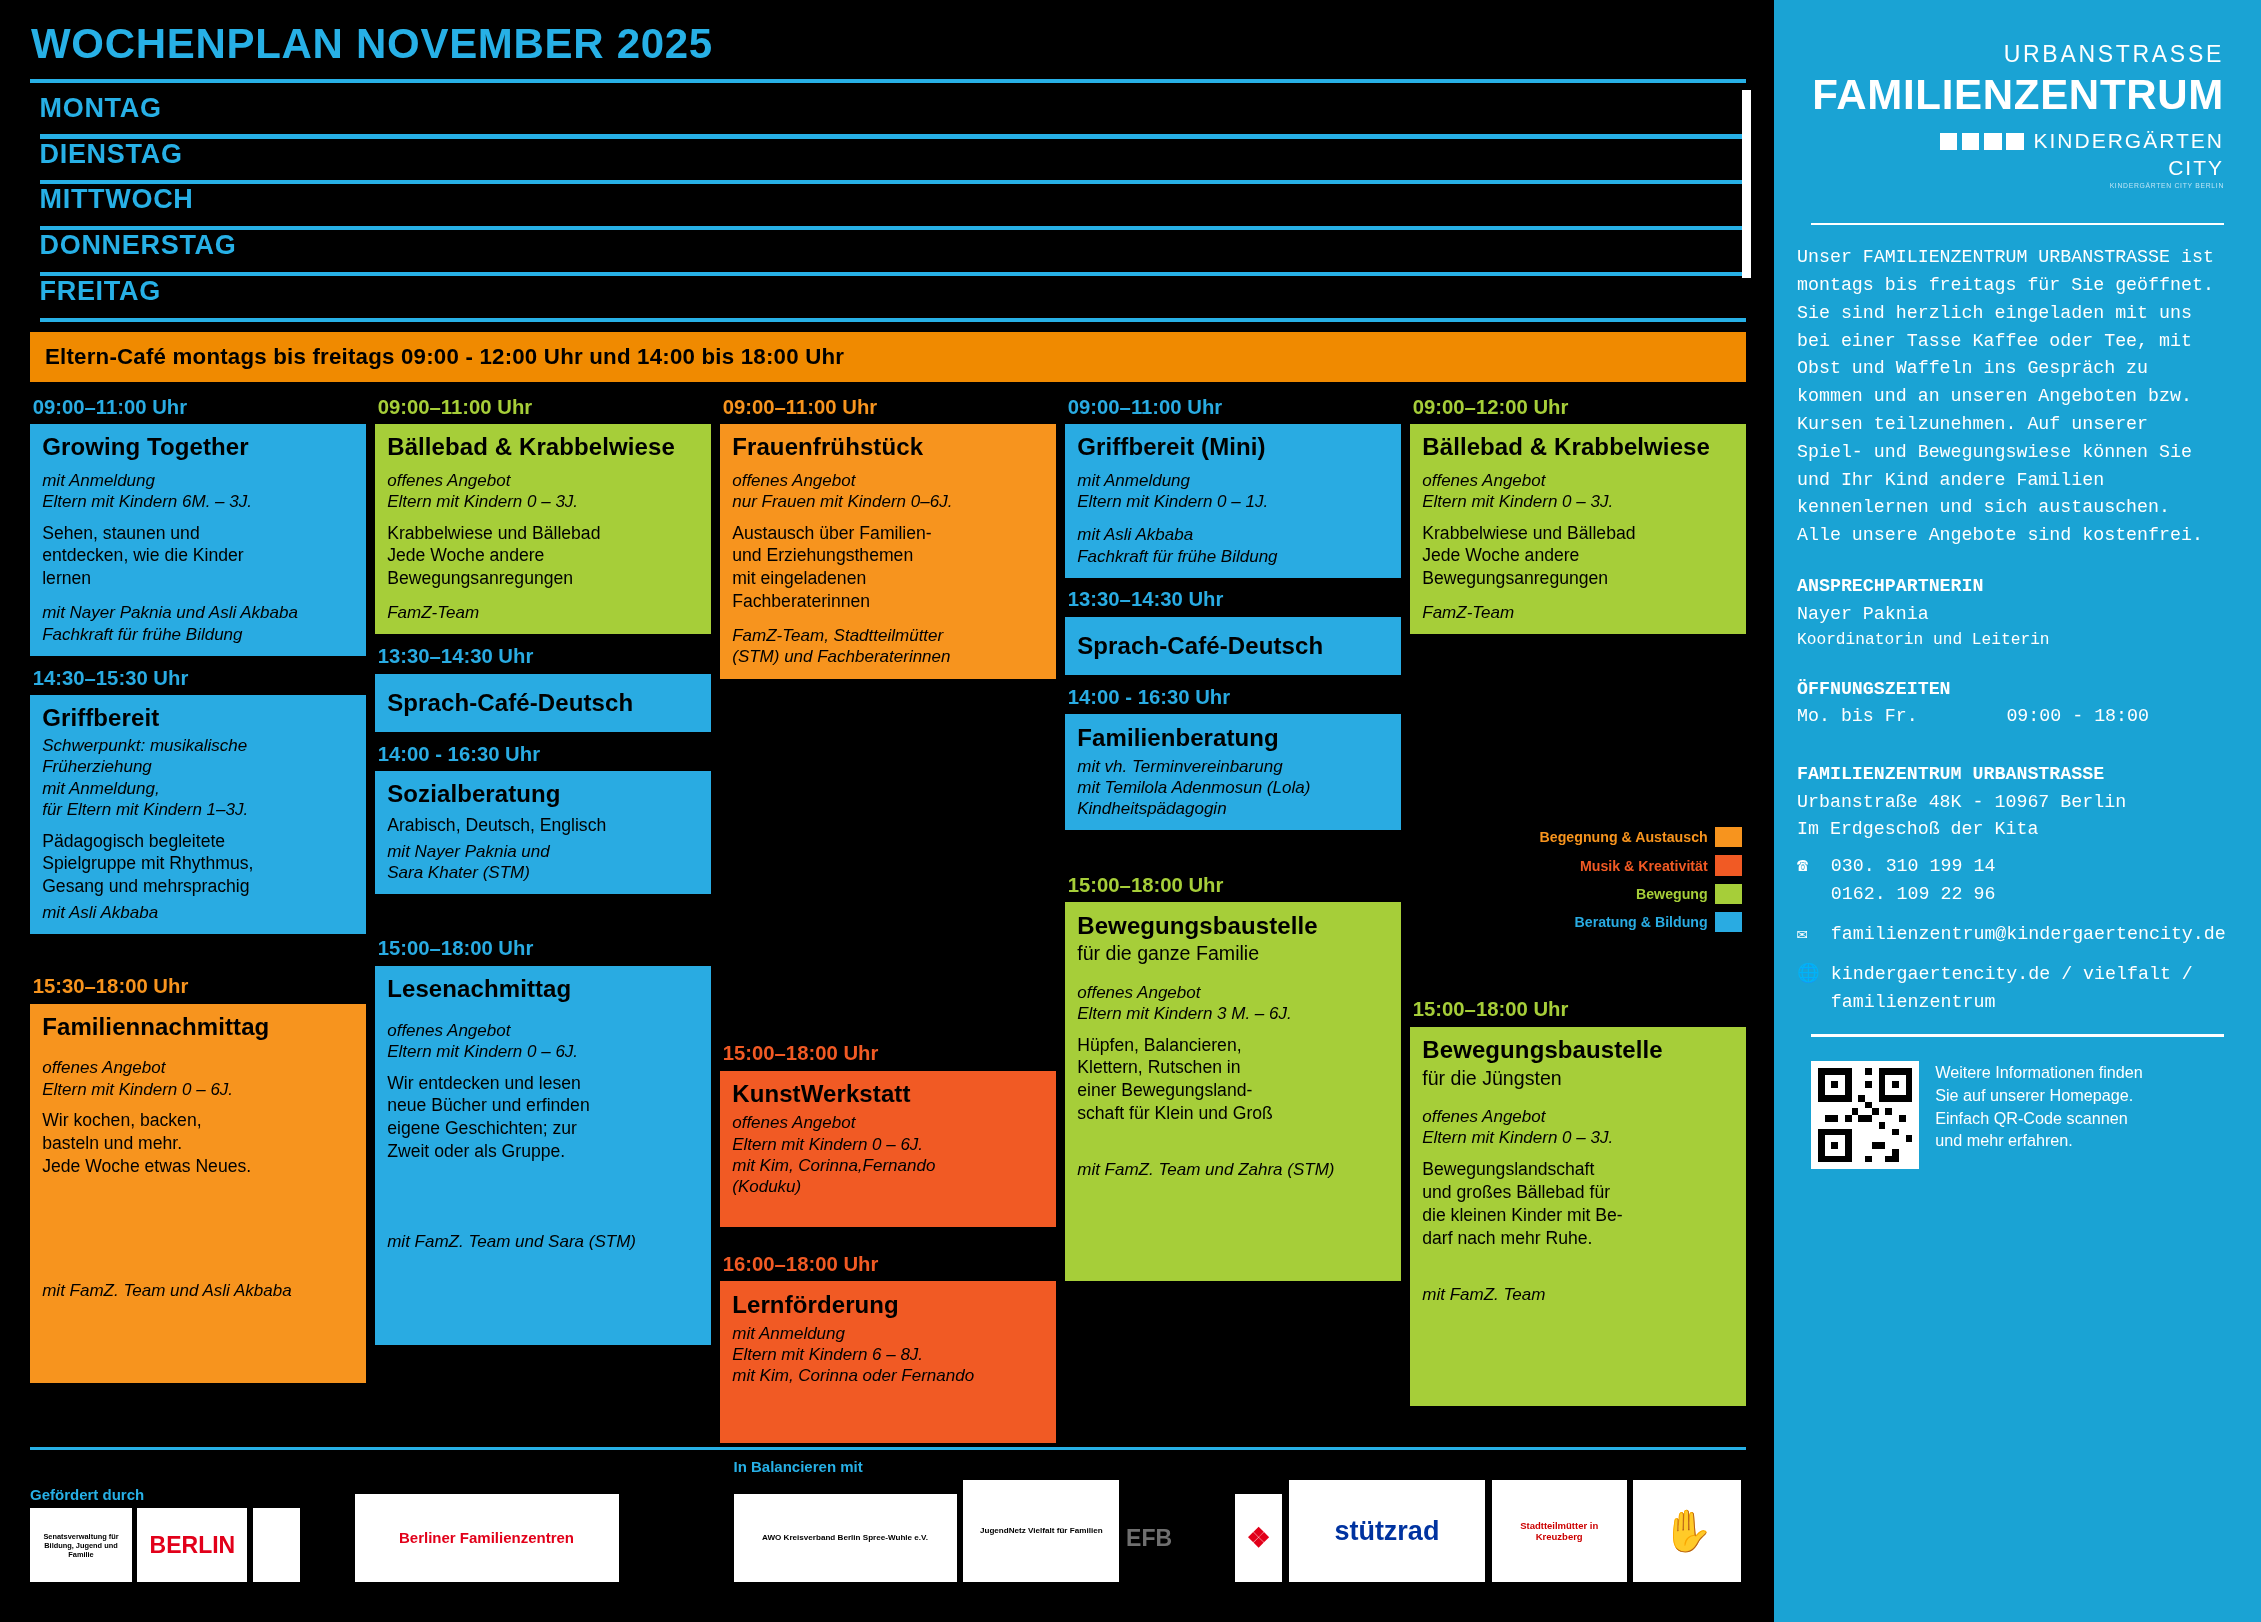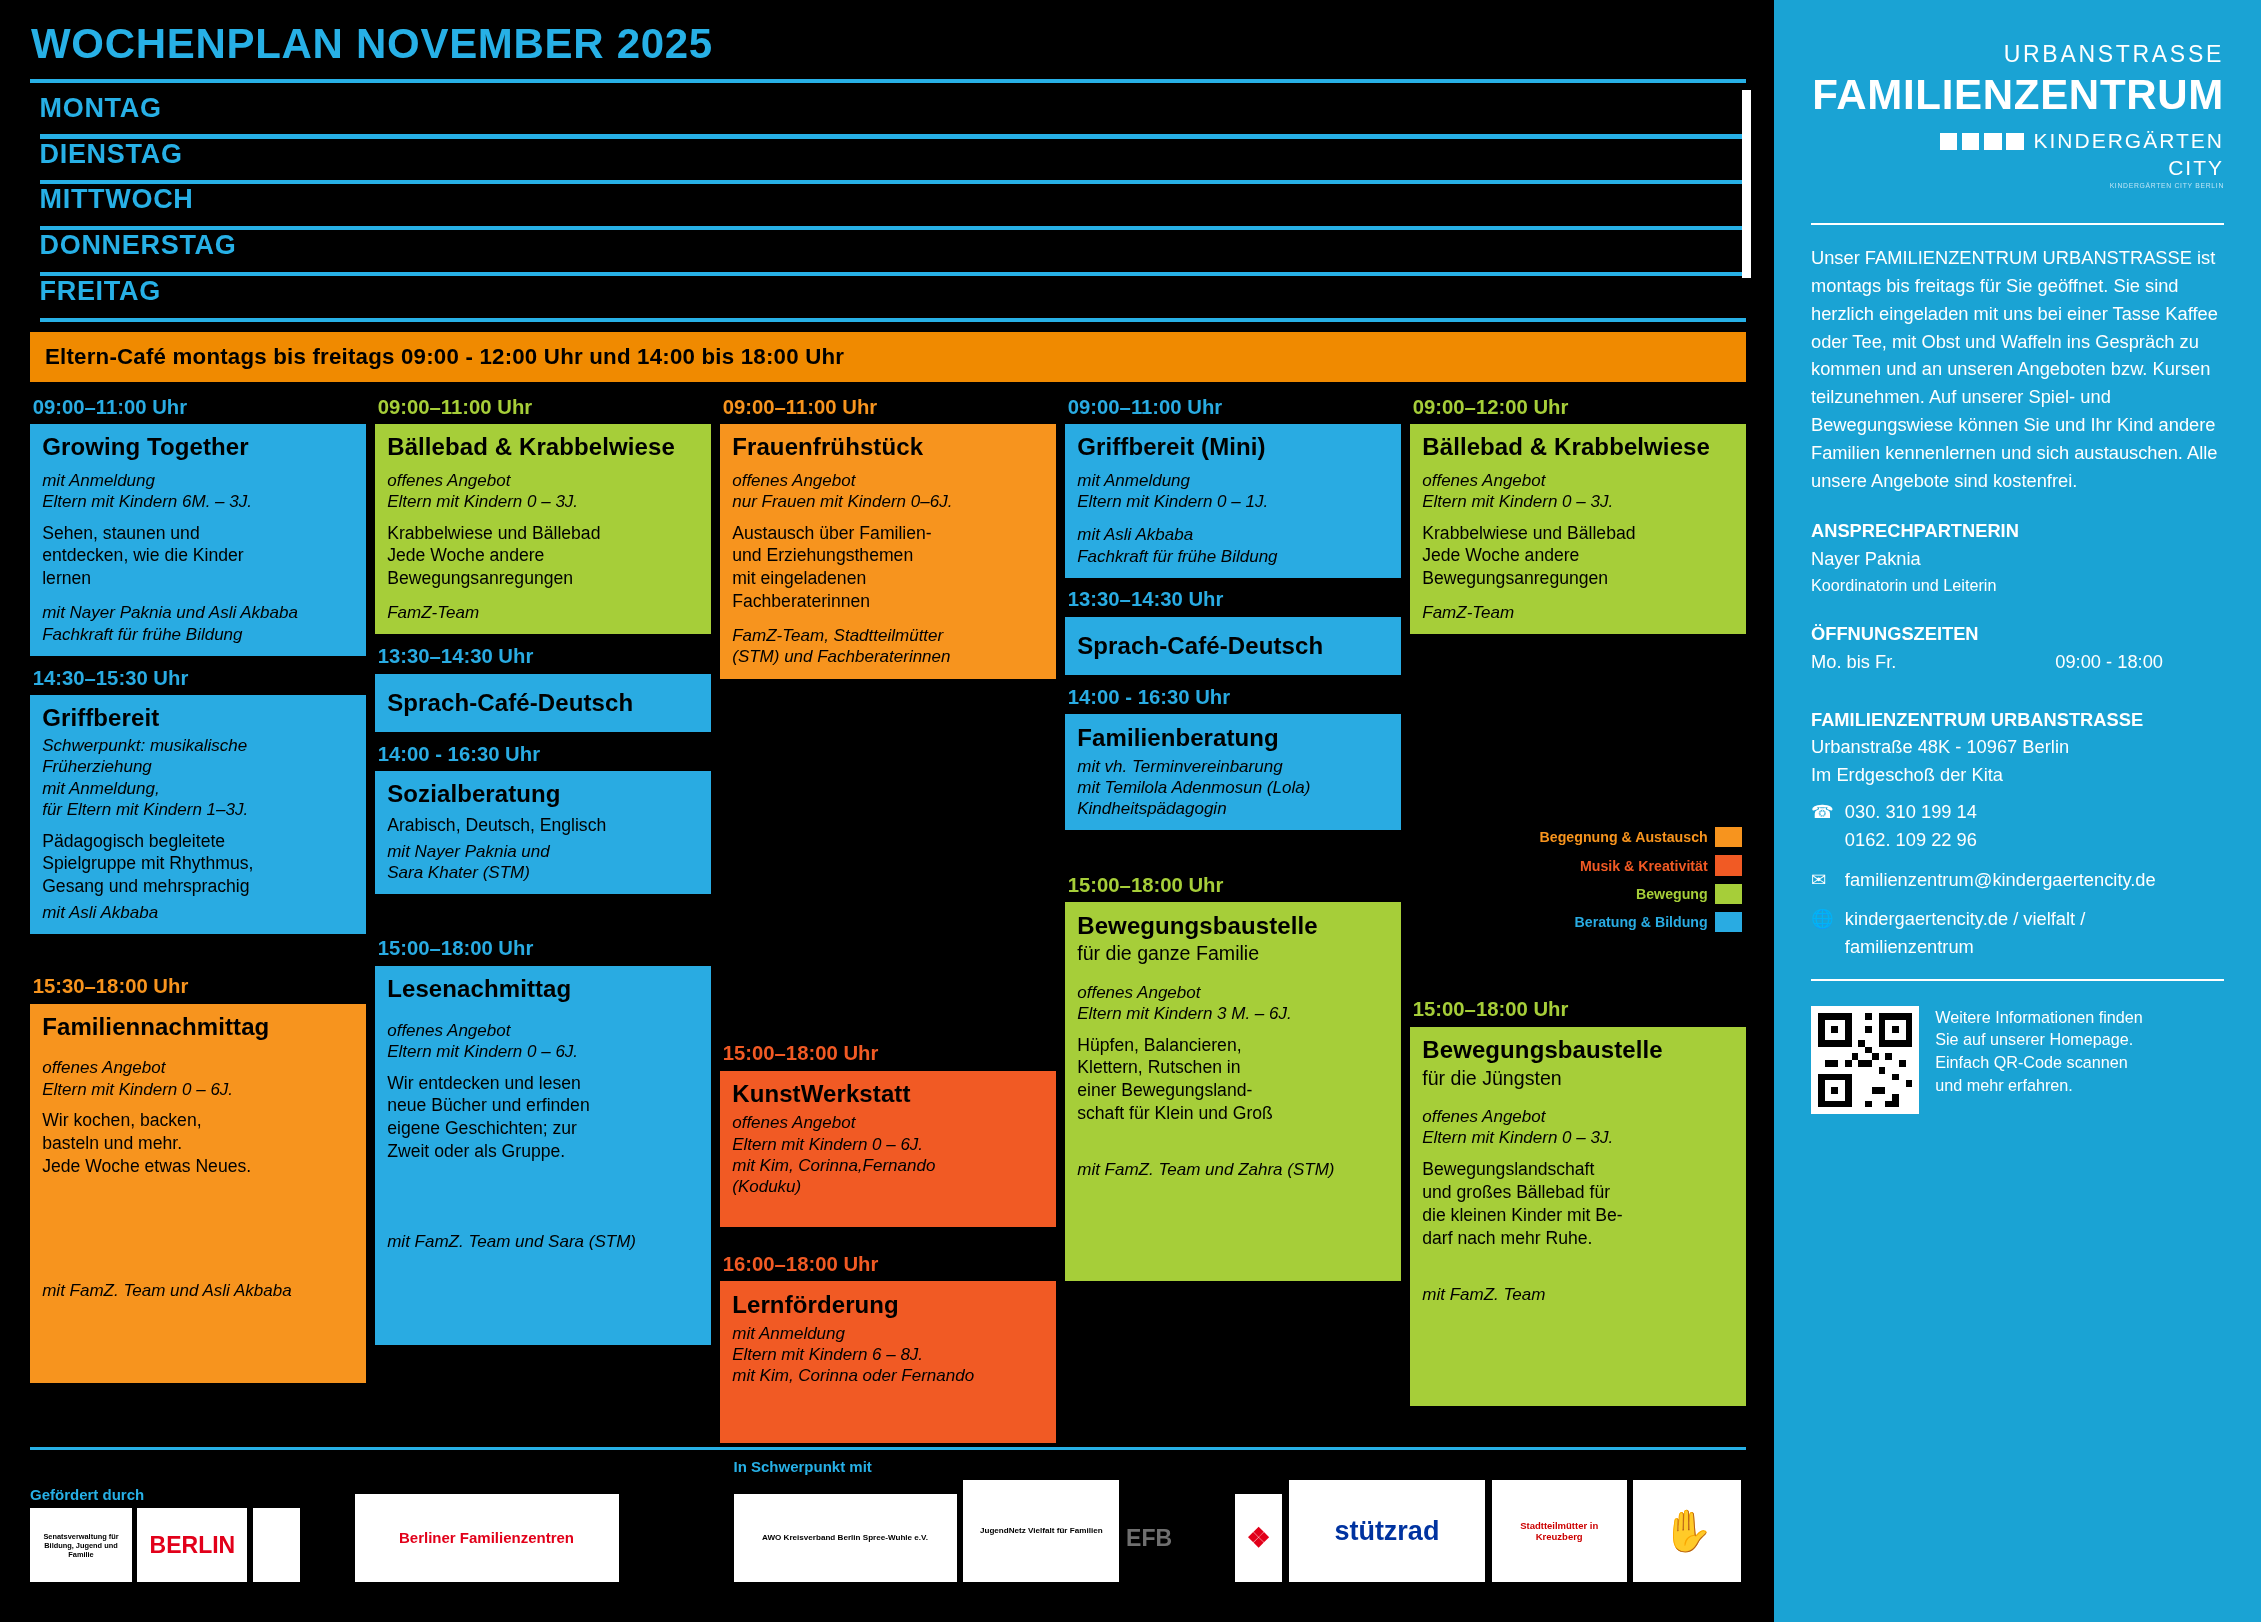--- a/index.html
+++ b/index.html
@@ -74,21 +74,21 @@
   .brand .b1 { font-size:23px; letter-spacing:2.7px; color:#fff; }
   .brand .b2 { font-size:42px; font-weight:bold; letter-spacing:0.7px; color:#fff; margin-top:2.7px;}
   .brand .b3 { display:flex; align-items:center; justify-content:flex-end; gap:9.5px; margin-top:10.8px; }
   .sqs { display:flex; gap:4.7px; }
   .sqs i { display:block; width:17.6px; height:17.6px; background:#fff; }
   .brand .b3 span { font-size:21px; letter-spacing:2px; }
   .brand .b4 { font-size:21px; letter-spacing:2px; margin-top:2.7px; }
   .brand .tiny { font-size:6.8px; letter-spacing:0.7px; color:#bfe6f6; margin-top:1.4px; }
 
   .rrule { height:2.7px; background:#fff; margin: 34px 37px 0 37px; }
-  .rtext { padding: 19px 37px 0 37px; font-size:18.3px; line-height:1.52; }
+  .rtext { padding: 19px 37px 0 23px; font-size:18.3px; line-height:1.52;font-family:Liberation Mono, monospace; }
   .rhead { font-size:18.3px; font-weight:bold; margin-top:23px; }
   .rline { font-size:18.3px; line-height:1.5; }
   .rtimes { display:flex; justify-content:space-between; font-size:18.3px; max-width:352px; }
   .ico-row { display:flex; align-items:flex-start; gap:10.8px; margin-top:5.4px; font-size:18.3px; }
   .ico { width:23px; flex:0 0 23px; }
   .qr-wrap { display:flex; gap:16.2px; padding: 24.4px 37px 0 37px; align-items:flex-start;}
   .qr { width:108px; height:108px; background:#fff; position:relative; }
   .qrtext { font-size:16.2px; line-height:1.4; }
 </style>
 </head>
@@ -353,21 +353,21 @@
           <div style="display:flex;gap:5.4px;align-items:flex-start">
             <div class="logo" style="width:102px;height:74px;font-size:7.4px;padding:2.7px">Senatsverwaltung für Bildung, Jugend und Familie</div>
             <div class="logo" style="width:110px;height:74px;color:#e2001a;font-size:23px">BERLIN</div>
             <div class="logo" style="width:47px;height:74px;font-size:6.8px"></div>
           </div>
         </div>
         <div style="width:379px;margin-left:13.5px">
           <div class="logo" style="width:264px;height:88px;font-size:15px;color:#e2001a;padding:4.1px;line-height:1.2">Berliner Familienzentren</div>
         </div>
         <div style="flex:1">
-          <div class="foot-lab">In Schwerpunkt mit</div>
+          <div class="foot-lab">In Balancieren mit</div>
           <div style="display:flex;gap:6.8px;align-items:flex-end">
             <div class="logo" style="width:223px;height:88px;font-size:8.1px;padding:4.1px;line-height:1.2">AWO Kreisverband Berlin Spree-Wuhle e.V.</div>
             <div class="logo" style="width:156px;height:102px;font-size:8.1px;padding:4.1px;line-height:1.2">JugendNetz Vielfalt für Familien</div>
             <div style="width:156px;height:88px;display:flex">
               <div style="flex:1;color:#6f6f6f;font-size:23px;font-weight:bold;display:flex;align-items:center">EFB</div>
               <div class="logo" style="width:47px;height:88px;color:#e2001a;font-size:27px">❖</div>
             </div>
             <div class="logo" style="width:196px;height:102px;color:#0033a0;font-size:27px">stützrad</div>
             <div class="logo" style="width:135px;height:102px;color:#c00;font-size:9.5px;padding:4.1px;line-height:1.2">Stadtteilmütter in Kreuzberg</div>
             <div class="logo" style="width:108px;height:102px;color:#f7941e;font-size:41px">✋</div>

